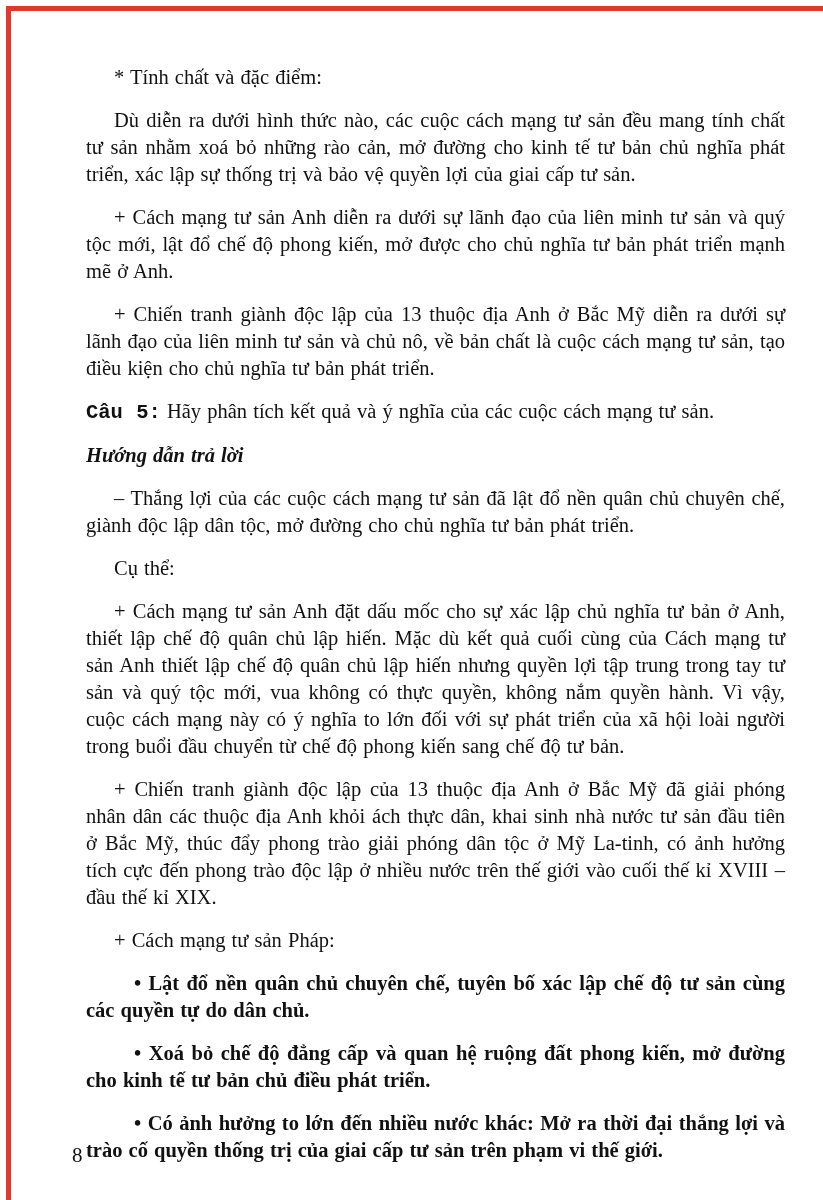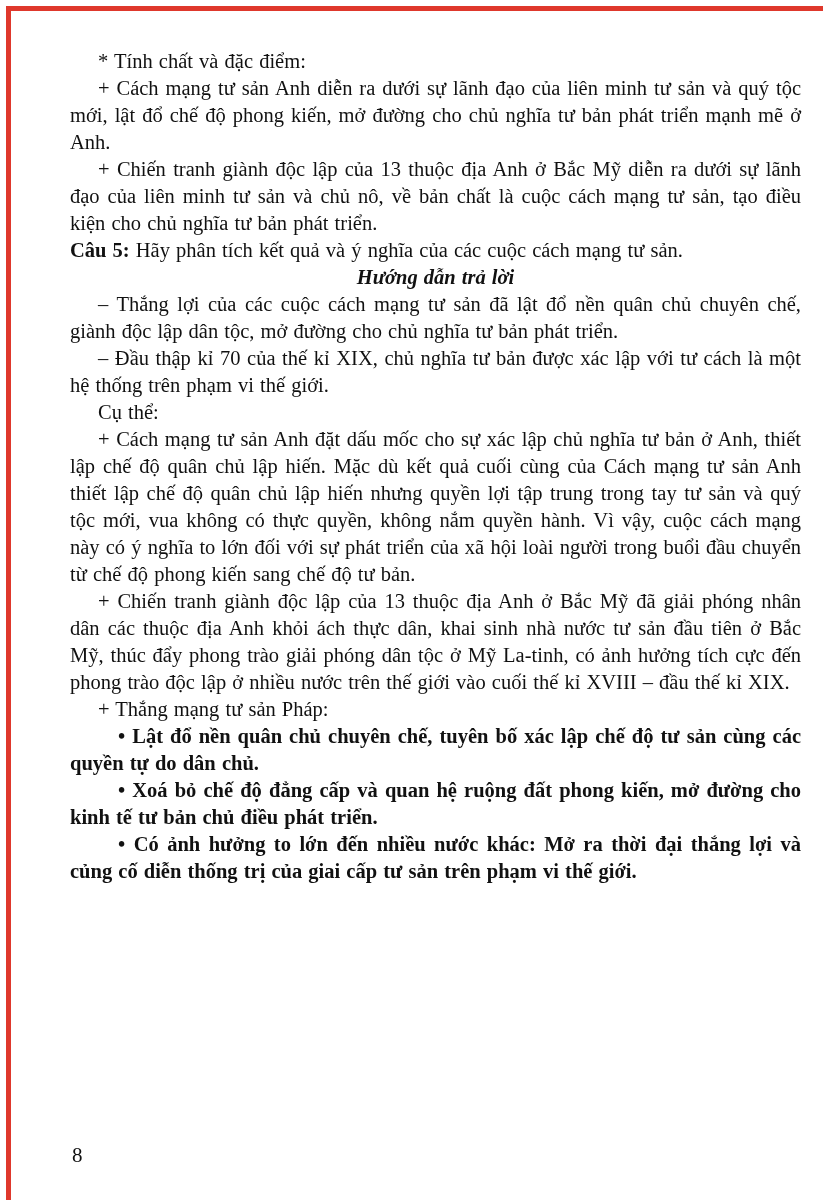--- a/index.html
+++ b/index.html
@@ -33,70 +33,70 @@
   }
   .content {
     position: absolute;
     left: 0;
     top: 0;
     width: 823px;
     padding: 48px 22px 0 70px;
     box-sizing: border-box;
   }
   .content p {
-    margin: 0;
+    margin: 16px;
     font-size: 20.5px;
     line-height: 27px;
     text-align: justify;
     text-indent: 28px;
     word-spacing: 1px;
   }
   p.bullet {
     text-indent: 48px;
     font-weight: bold;
   }
   p.q {
     text-indent: 0;
   }
   .q .q-label {
     font-weight: bold;
+    font-family: Liberation Mono, monospace;
   }
   p.center-heading {
-    text-align: center;
     text-indent: 0;
     font-weight: bold;
     font-style: italic;
   }
   .page-number {
     position: absolute;
     left: 72px;
     top: 1142px;
     font-size: 21px;
     line-height: 27px;
   }
 </style>
 </head>
 <body style="background: rgb(255, 255, 255); color: rgb(17, 17, 17);">
 
 <div id="border-top" class="border-line" style="background: rgb(223, 56, 44);"></div>
 <div id="border-left" class="border-line" style="background: rgb(223, 56, 44);"></div>
 
 <div class="content">
   <p>* Tính chất và đặc điểm:</p>
-  <p>+ Cách mạng tư sản Anh diễn ra dưới sự lãnh đạo của liên minh tư sản và quý tộc mới, lật đổ chế độ phong kiến, mở đường cho chủ nghĩa tư bản phát triển mạnh mẽ ở Anh.</p>
+  <p>Dù diễn ra dưới hình thức nào, các cuộc cách mạng tư sản đều mang tính chất tư sản nhằm xoá bỏ những rào cản, mở đường cho kinh tế tư bản chủ nghĩa phát triển, xác lập sự thống trị và bảo vệ quyền lợi của giai cấp tư sản.</p>
+  <p>+ Cách mạng tư sản Anh diễn ra dưới sự lãnh đạo của liên minh tư sản và quý tộc mới, lật đổ chế độ phong kiến, mở được cho chủ nghĩa tư bản phát triển mạnh mẽ ở Anh.</p>
   <p>+ Chiến tranh giành độc lập của 13 thuộc địa Anh ở Bắc Mỹ diễn ra dưới sự lãnh đạo của liên minh tư sản và chủ nô, về bản chất là cuộc cách mạng tư sản, tạo điều kiện cho chủ nghĩa tư bản phát triển.</p>
 
   <p class="q"><span class="q-label">Câu 5:</span><span> Hãy phân tích kết quả và ý nghĩa của các cuộc cách mạng tư sản.</span></p>
 
   <p class="center-heading">Hướng dẫn trả lời</p>
 
   <p>– Thắng lợi của các cuộc cách mạng tư sản đã lật đổ nền quân chủ chuyên chế, giành độc lập dân tộc, mở đường cho chủ nghĩa tư bản phát triển.</p>
-  <p>– Đầu thập kỉ 70 của thế kỉ XIX, chủ nghĩa tư bản được xác lập với tư cách là một hệ thống trên phạm vi thế giới.</p>
   <p>Cụ thể:</p>
   <p>+ Cách mạng tư sản Anh đặt dấu mốc cho sự xác lập chủ nghĩa tư bản ở Anh, thiết lập chế độ quân chủ lập hiến. Mặc dù kết quả cuối cùng của Cách mạng tư sản Anh thiết lập chế độ quân chủ lập hiến nhưng quyền lợi tập trung trong tay tư sản và quý tộc mới, vua không có thực quyền, không nắm quyền hành. Vì vậy, cuộc cách mạng này có ý nghĩa to lớn đối với sự phát triển của xã hội loài người trong buổi đầu chuyển từ chế độ phong kiến sang chế độ tư bản.</p>
   <p>+ Chiến tranh giành độc lập của 13 thuộc địa Anh ở Bắc Mỹ đã giải phóng nhân dân các thuộc địa Anh khỏi ách thực dân, khai sinh nhà nước tư sản đầu tiên ở Bắc Mỹ, thúc đẩy phong trào giải phóng dân tộc ở Mỹ La-tinh, có ảnh hưởng tích cực đến phong trào độc lập ở nhiều nước trên thế giới vào cuối thế kỉ XVIII – đầu thế kỉ XIX.</p>
-  <p>+ Thắng mạng tư sản Pháp:</p>
+  <p>+ Cách mạng tư sản Pháp:</p>
   <p class="bullet">• Lật đổ nền quân chủ chuyên chế, tuyên bố xác lập chế độ tư sản cùng các quyền tự do dân chủ.</p>
   <p class="bullet">• Xoá bỏ chế độ đẳng cấp và quan hệ ruộng đất phong kiến, mở đường cho kinh tế tư bản chủ điều phát triển.</p>
-  <p class="bullet">• Có ảnh hưởng to lớn đến nhiều nước khác: Mở ra thời đại thắng lợi và củng cố diễn thống trị của giai cấp tư sản trên phạm vi thế giới.</p>
+  <p class="bullet">• Có ảnh hưởng to lớn đến nhiều nước khác: Mở ra thời đại thắng lợi và trào cố quyền thống trị của giai cấp tư sản trên phạm vi thế giới.</p>
 </div>
 
 <div class="page-number">8</div>
 
 </body></html>

